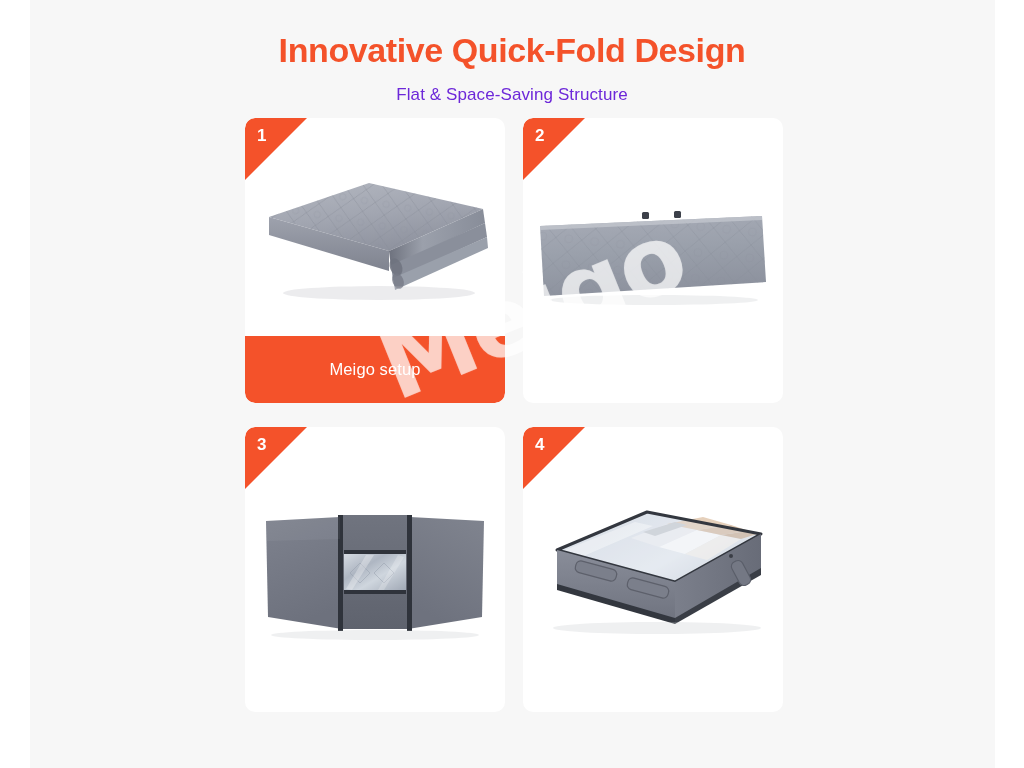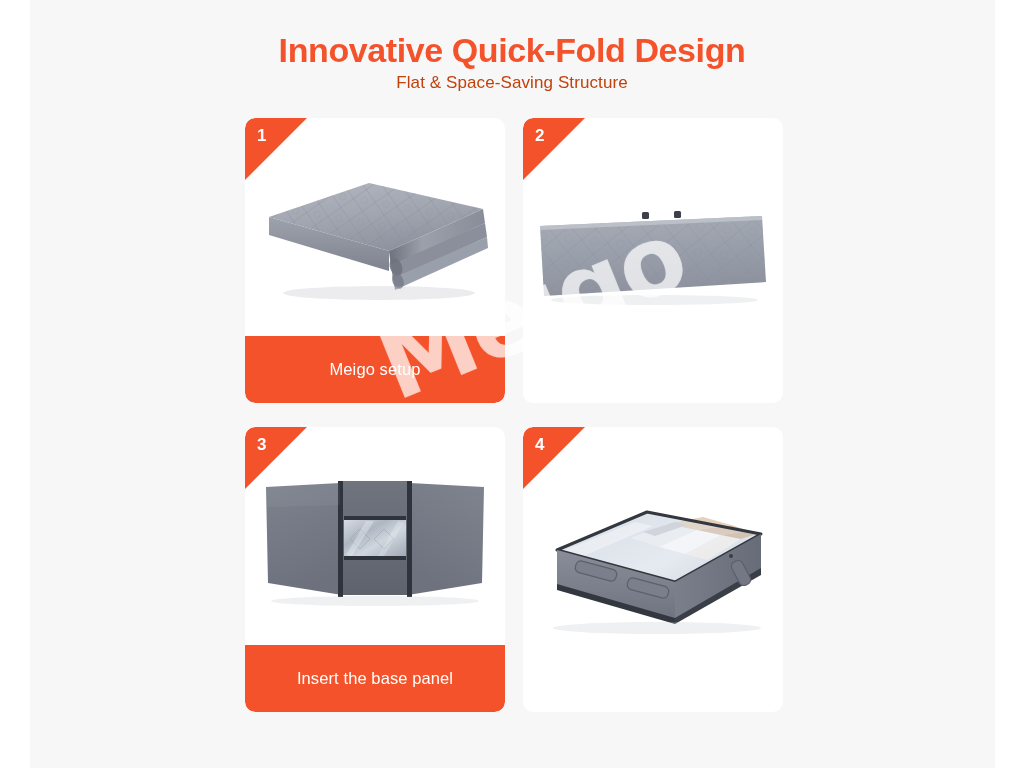--- a/index.html
+++ b/index.html
@@ -39,24 +39,24 @@
     z-index: 4;
   }
   .title {
     font-size: 34px;
     font-weight: 700;
     color: #f4522a;
     letter-spacing: -0.4px;
     line-height: 1.2;
   }
   .subtitle {
-    margin-top: 2px;
+    margin-top: 14px;
     font-size: 17px;
     font-weight: 400;
-    color: #c2410c;
+    color: #6d28d9;
     letter-spacing: 0.1px;
   }
 
   .grid {
     position: absolute;
     left: 245px;
     top: 118px;
     width: 538px;
     height: 594px;
     display: grid;
@@ -283,21 +283,20 @@
           <path d="M88 78 L98 68 L108 78 L98 88 Z" fill="none" stroke="#8f98a6" stroke-width="0.7" opacity="0.6"></path>
           <path d="M112 78 L122 68 L132 78 L122 88 Z" fill="none" stroke="#8f98a6" stroke-width="0.7" opacity="0.6"></path>
 
           <path d="M84 94 L104 60 L112 60 L90 95 Z" fill="#ffffff" opacity="0.3"></path>
           <path d="M116 95 L136 60 L142 62 L122 95 Z" fill="#ffffff" opacity="0.22"></path>
 
           <path d="M4 26 L78 22 L78 44 L5 46 Z" fill="#ffffff" opacity="0.05"></path>
           <ellipse cx="113" cy="140" rx="104" ry="5" fill="#c0c3c9" opacity="0.25"></ellipse>
         </svg>
       </div>
-      <div class="caption">Insert the base panel</div>
     </div>
 
     <div class="card">
       <div class="badge">
         <div class="tri"></div>
         <div class="num">4</div>
       </div>
       <div class="photo">
         <svg width="236" height="140" viewBox="0 0 236 140">
           <defs>

